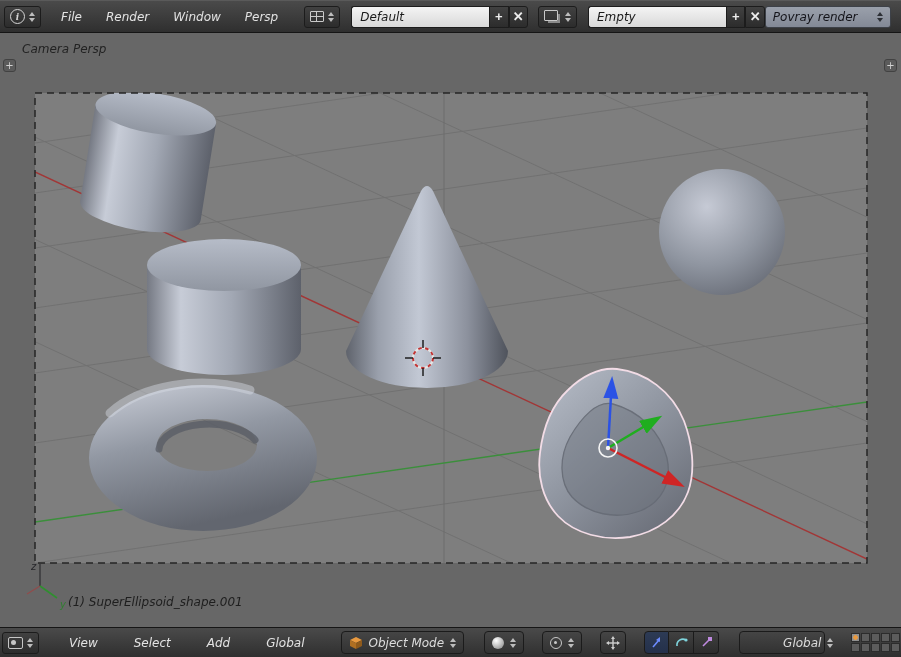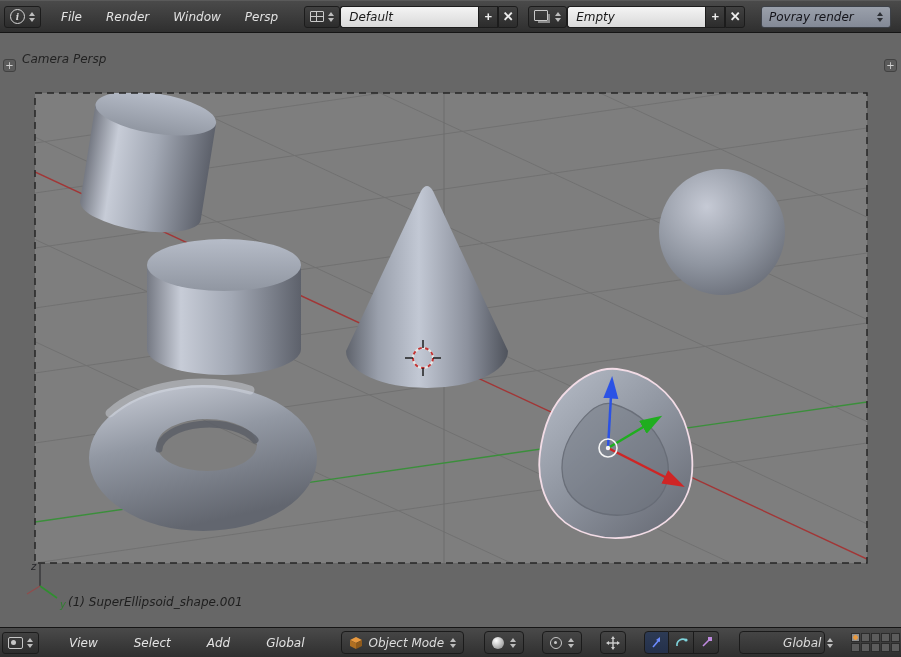--- a/index.html
+++ b/index.html
@@ -16,21 +16,21 @@
 
   .btn{display:inline-flex;align-items:center;gap:4px;height:22px;padding:0 5px;
        background:linear-gradient(#414141,#2c2c2c);border:1px solid #1c1c1c;border-radius:3px;box-sizing:border-box;}
   .sq-btn{width:20px;height:22px;display:inline-flex;align-items:center;justify-content:center;
        background:linear-gradient(#414141,#2c2c2c);border:1px solid #1c1c1c;color:#ececec;
        font-size:13px;font-weight:bold;box-sizing:border-box;padding:0;}
   .sq-btn.last{border-radius:0 3px 3px 0;}
 
   .field{height:22px;width:138px;box-sizing:border-box;border:1px solid #1c1c1c;border-right:none;
        background:linear-gradient(#f4f4f4,#d9d9d9);color:#1a1a1a;font:italic 12px "DejaVu Sans",sans-serif;
-       padding:0 8px;border-radius:3px 0 0 3px;outline:none;}
+       padding:0 8px;border-radius:3px 0 0 3px;outline:none;margin-left:11px;}
 
   .dd-light{height:22px;display:inline-flex;align-items:center;gap:8px;padding:0 7px;box-sizing:border-box;
        background:linear-gradient(#9aa0ab,#838996);border:1px solid #3d4148;border-radius:3px;
        color:#14141a;font:italic 12px "DejaVu Sans",sans-serif;}
   .dd-dark{height:23px;display:inline-flex;align-items:center;gap:6px;padding:0 7px;box-sizing:border-box;
        background:linear-gradient(#454545,#323232);border:1px solid #1b1b1b;border-radius:4px;
        color:#dcdcdc;font:italic 12px "DejaVu Sans",sans-serif;white-space:nowrap;}
 
   
   .spin{display:flex;flex-direction:column;align-items:center;gap:2px;}
@@ -66,21 +66,21 @@
   .mgroup .mbtn.pressed{background:linear-gradient(#2d3b55,#24304a);}
 
   
   .layers{display:grid;grid-template-columns:repeat(5,9px);grid-auto-rows:9px;gap:1px;}
   .layers span{background:#5c5c5c;border:1px solid #2c2c2c;box-sizing:border-box;}
   .layers span.active{background:radial-gradient(circle,#e8993f 0 2px,#909090 2.6px);}
 
   
   .viewport{flex:1 1 auto;position:relative;background:#676767;overflow:hidden;}
   .viewport svg{position:absolute;left:0;top:0;}
-  .vp-label{position:absolute;left:22px;top:19px;font:italic 12px "DejaVu Sans",sans-serif;color:#232323;}
+  .vp-label{position:absolute;left:22px;top:9px;font:italic 12px "DejaVu Sans",sans-serif;color:#232323;}
   .obj-info{position:absolute;left:68px;top:562px;font:italic 12px "DejaVu Sans",sans-serif;color:#1e1e1e;}
   .expander{position:absolute;width:13px;height:13px;border-radius:3px;background:#5b5b5b;border:1px solid #424242;
        color:#d2d2d2;font:10px "DejaVu Sans",sans-serif;display:flex;align-items:center;justify-content:center;box-sizing:border-box;}
   .exp-l{left:3px;top:26px;} .exp-r{right:4px;top:26px;}
 
   .gap4{margin-left:4px;} .gap6{margin-left:6px;} .gap8{margin-left:8px;} .gap10{margin-left:10px;}
   .gap12{margin-left:12px;} .gap14{margin-left:14px;}
   .push-right{margin-left:auto;margin-right:6px;}
 </style>
 </head>

